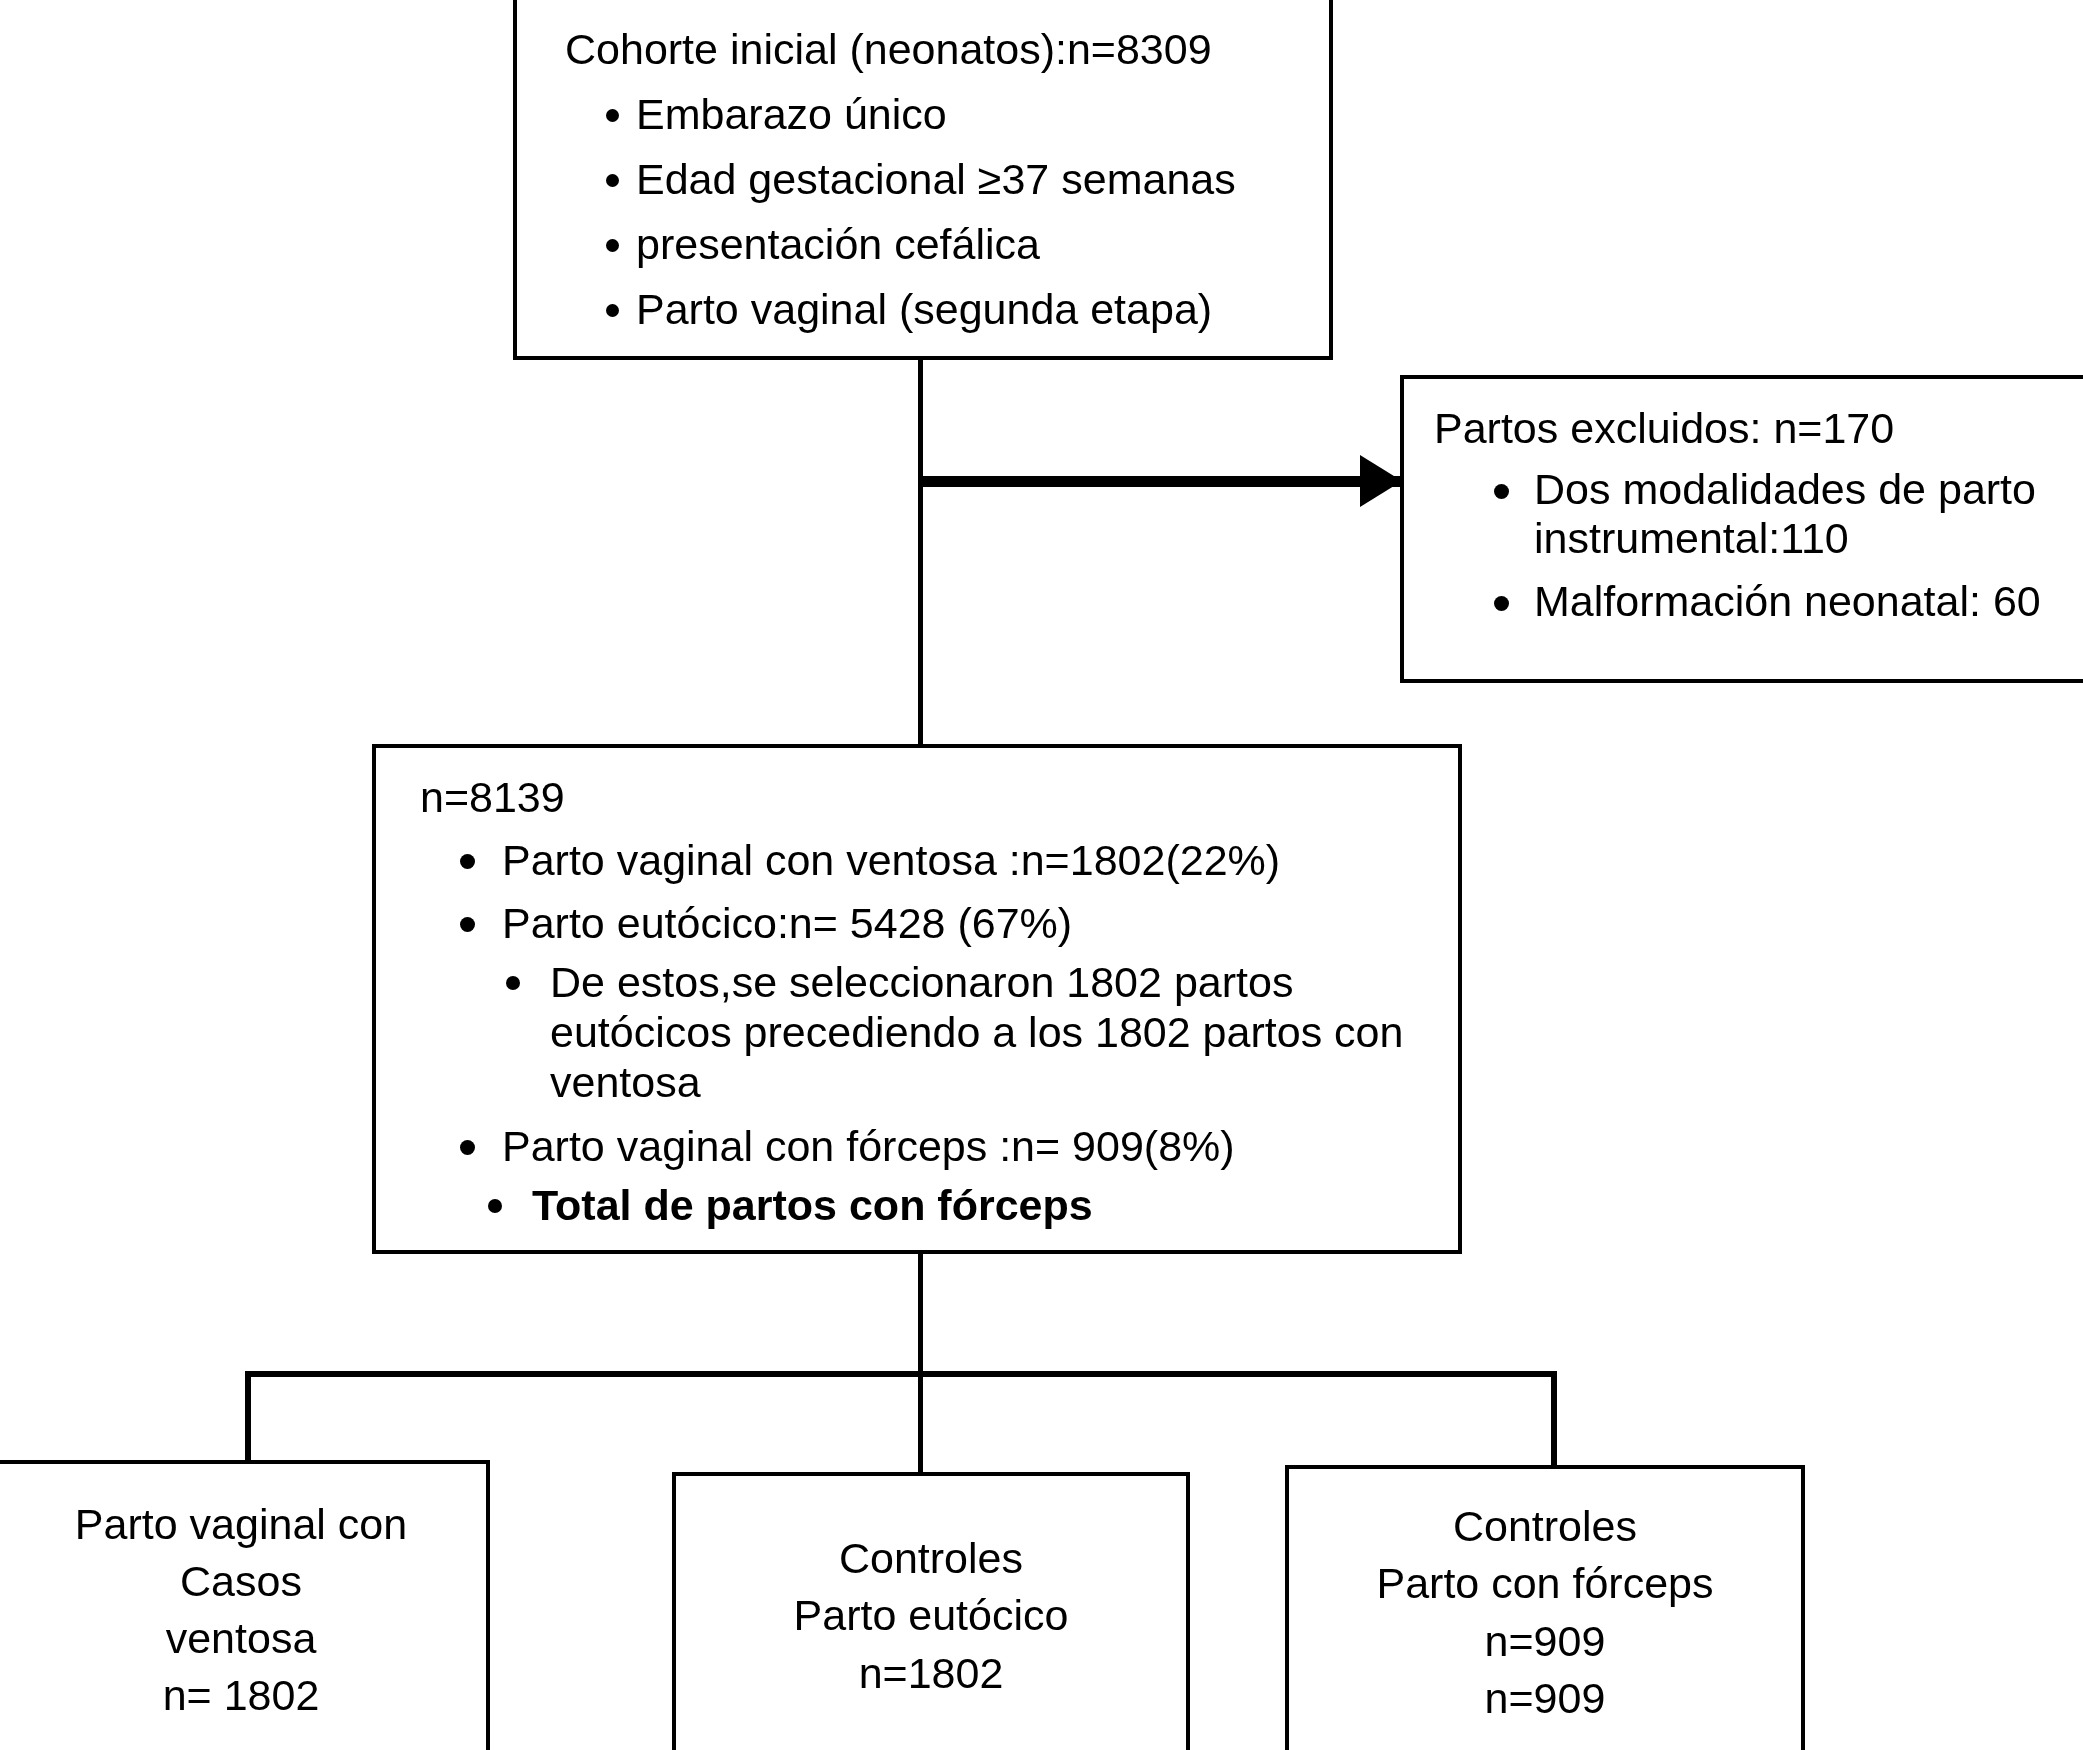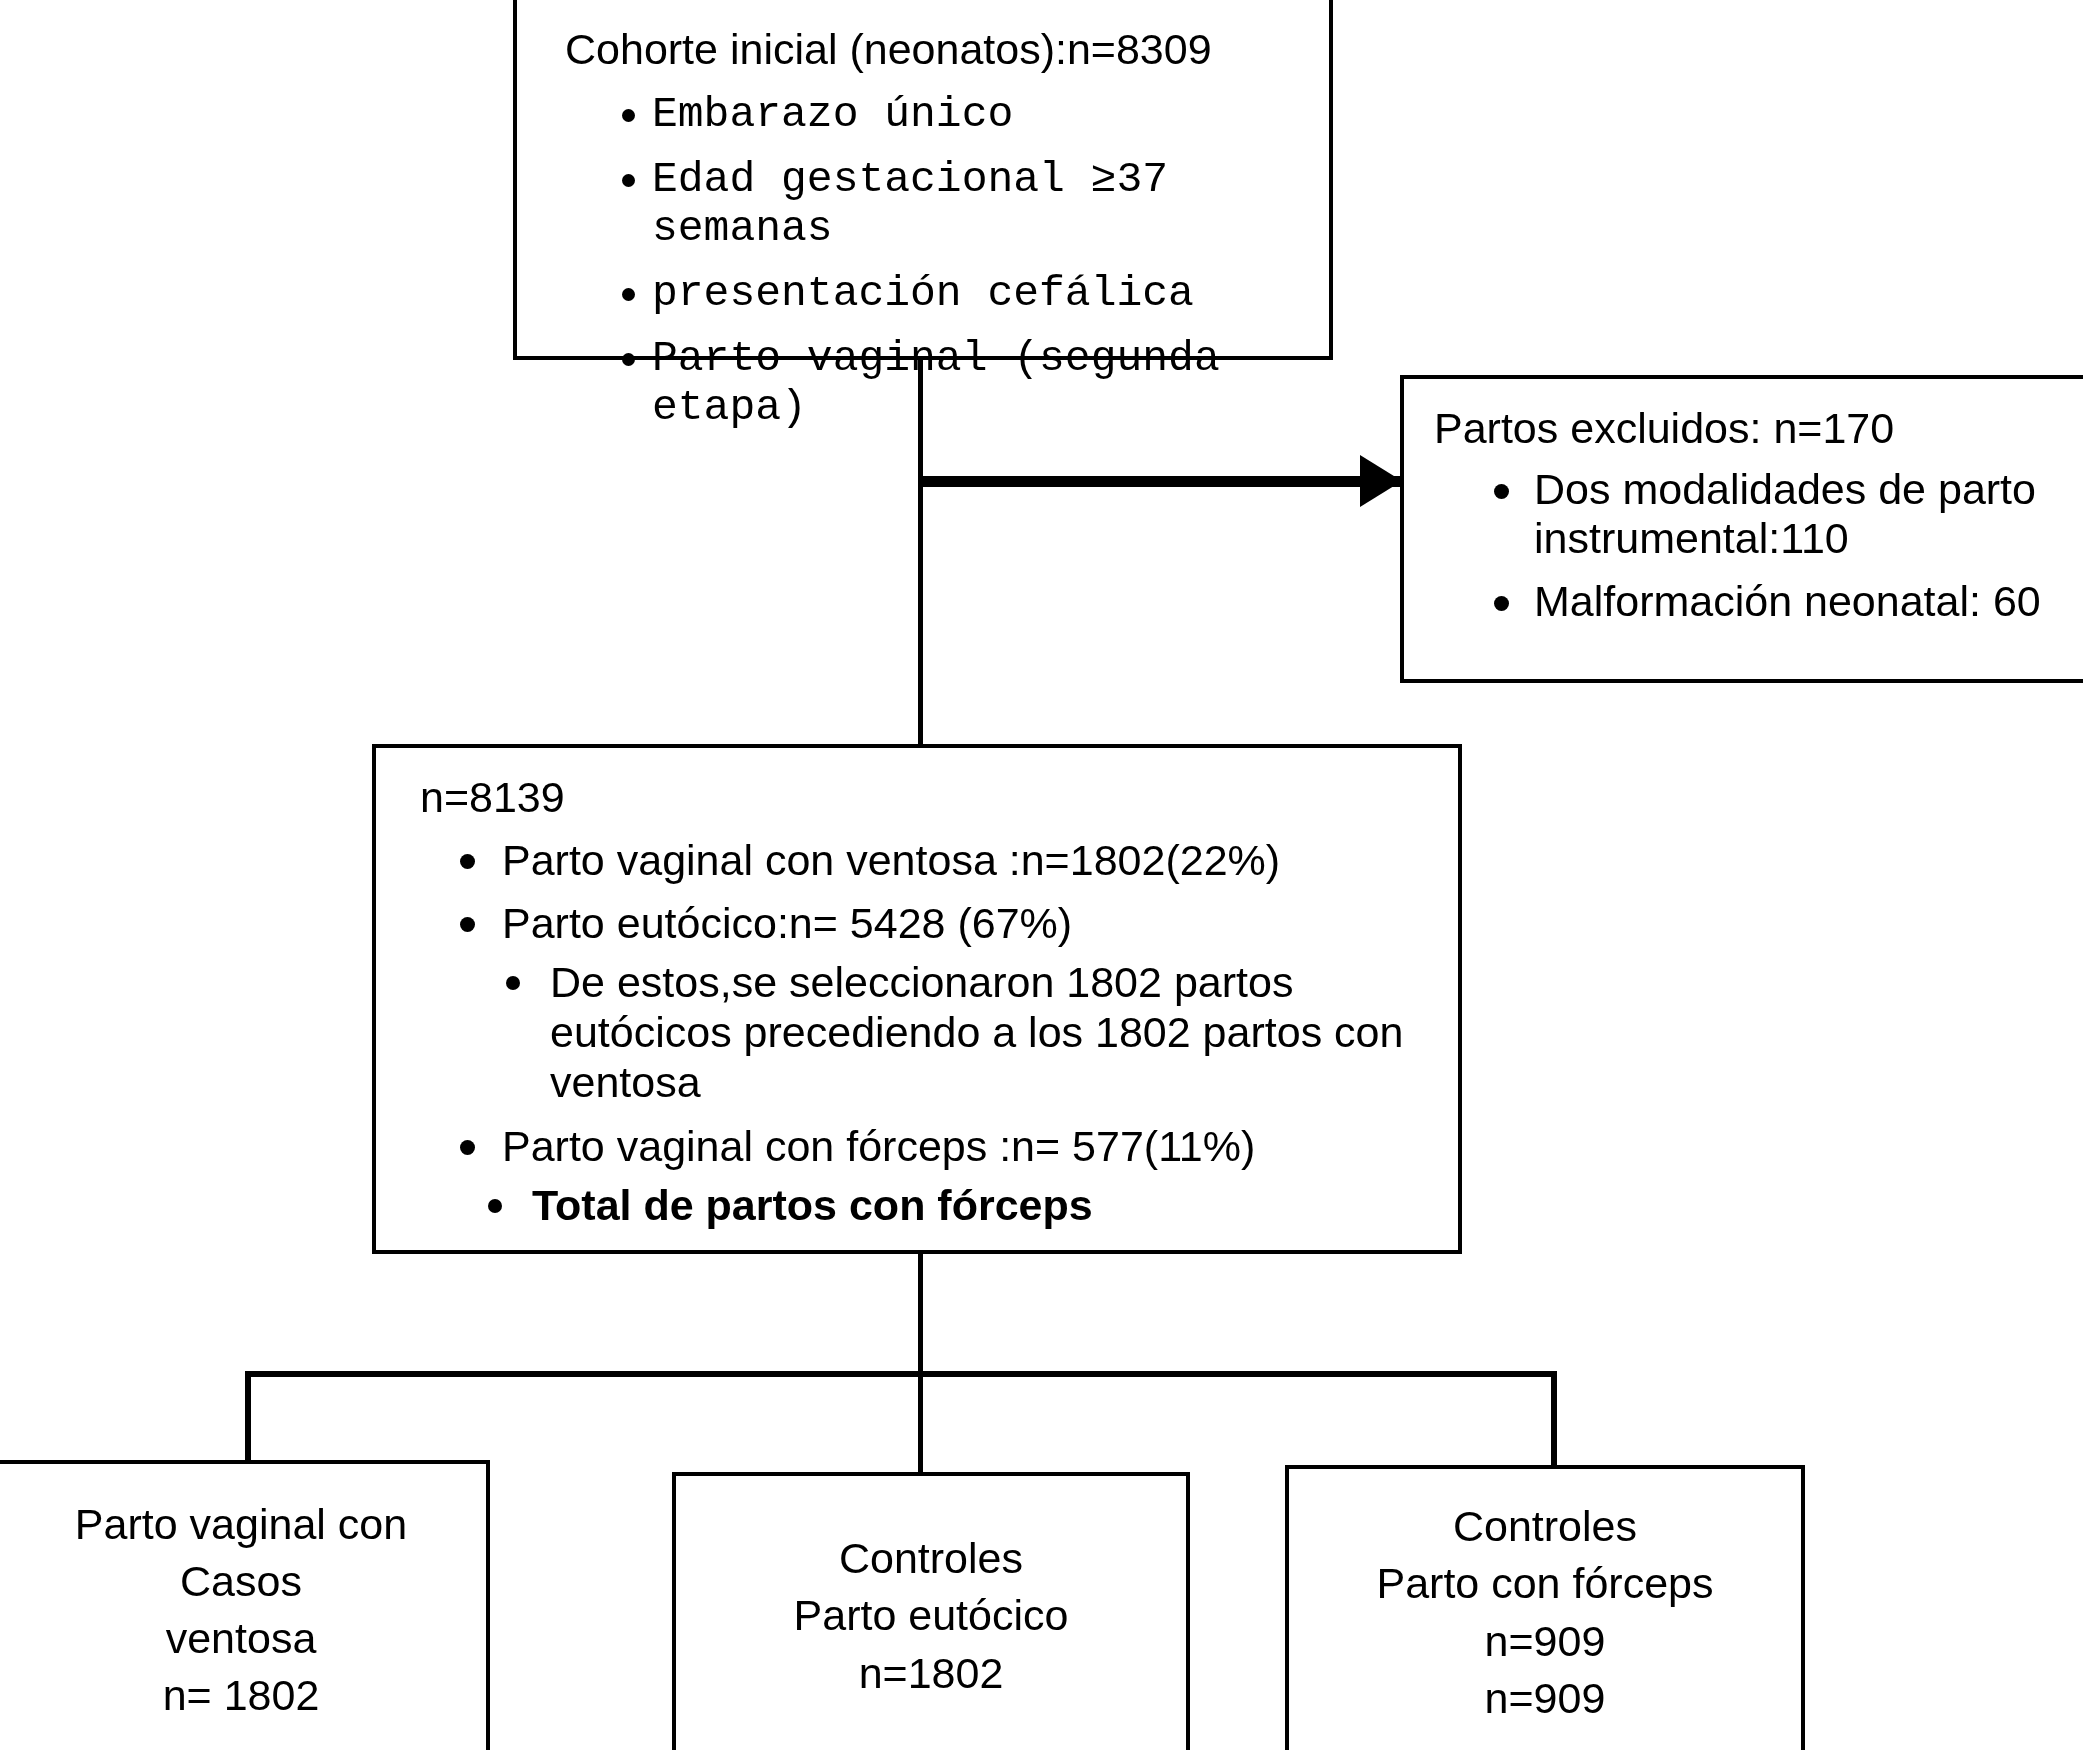--- a/index.html
+++ b/index.html
@@ -70,21 +70,21 @@
     background: #000000;
   }
   ul.bl > li > .btext {
     display: block;
     padding-left: 30px;
   }
 
   
   #top-box { left: 513px; top: -6px; width: 820px; height: 366px; }
   #top-title { left: 48px; top: 28px; }
-  #top-list { position: absolute; left: 105px; top: 92px; width: 690px; font-family: Liberation Mono, monospace; }
+  #top-list { position: absolute; left: 89px; top: 92px; width: 690px; }
   #top-list > li { margin-bottom: 16px; }
 
   
   #excl-box { left: 1400px; top: 375px; width: 760px; height: 308px; }
   #excl-title { left: 30px; top: 26px; }
   #excl-list { position: absolute; left: 86px; top: 86px; width: 640px; }
   #excl-list > li { margin-bottom: 14px; font-size: 43px; }
   #excl-list > li > .bullet { width: 15px; height: 15px; left: 4px; }
   #excl-list > li > .btext { padding-left: 44px; white-space: normal; }
 
@@ -182,21 +182,21 @@
         <span class="btext">Parto eutócico:n= 5428 (67%)</span>
         <ul class="sub">
           <li>
             <span class="bullet"></span>
             <span class="btext">De estos,se seleccionaron 1802 partos eutócicos precediendo a los 1802 partos con ventosa</span>
           </li>
         </ul>
       </li>
       <li class="tight">
         <span class="bullet"></span>
-        <span class="btext">Parto vaginal con fórceps :n= 577(11%)</span>
+        <span class="btext">Parto vaginal con fórceps :n= 909(8%)</span>
         <ul class="sub">
           <li>
             <span class="bullet" style="left:34px;"></span>
             <span class="btext" style="padding-left:78px;font-weight:bold;">Total de partos con fórceps</span>
           </li>
         </ul>
       </li>
     </ul>
   </div>
 

